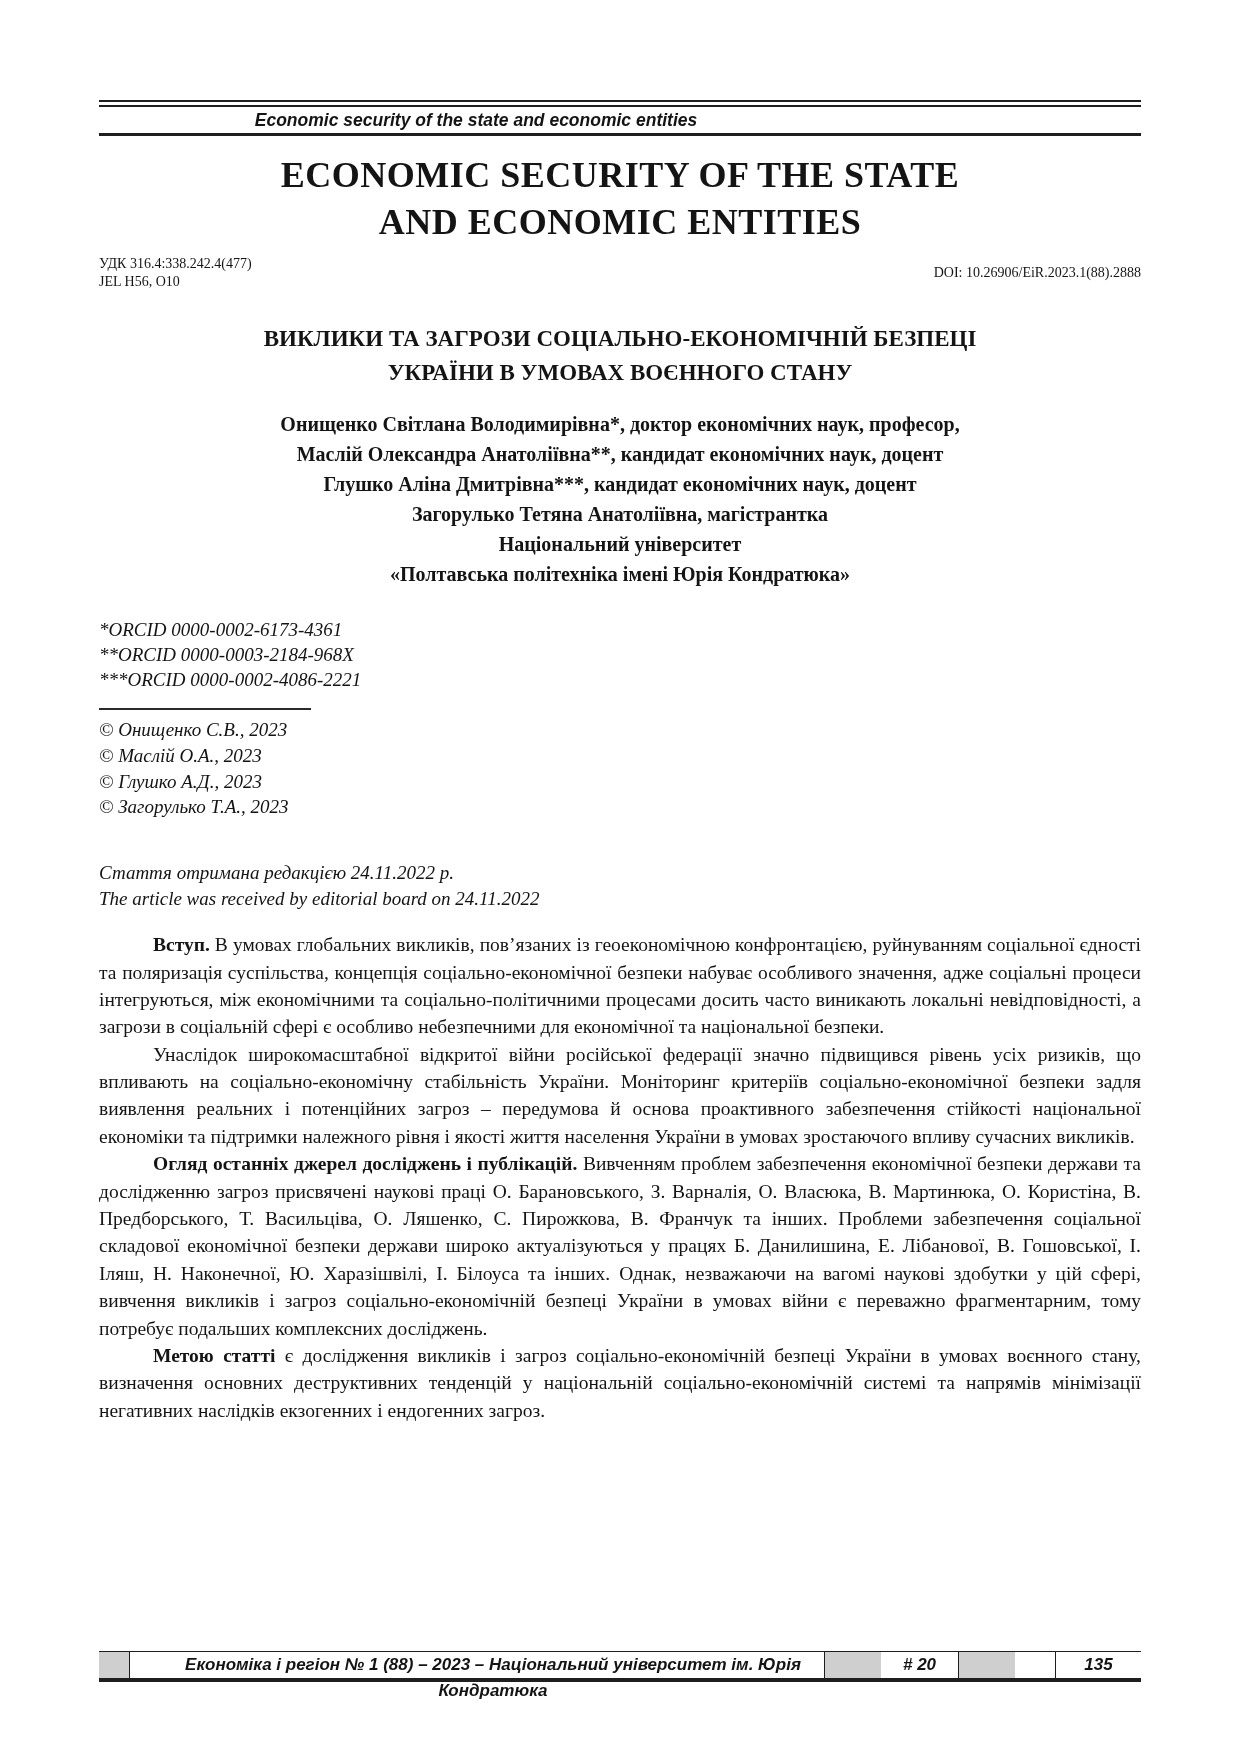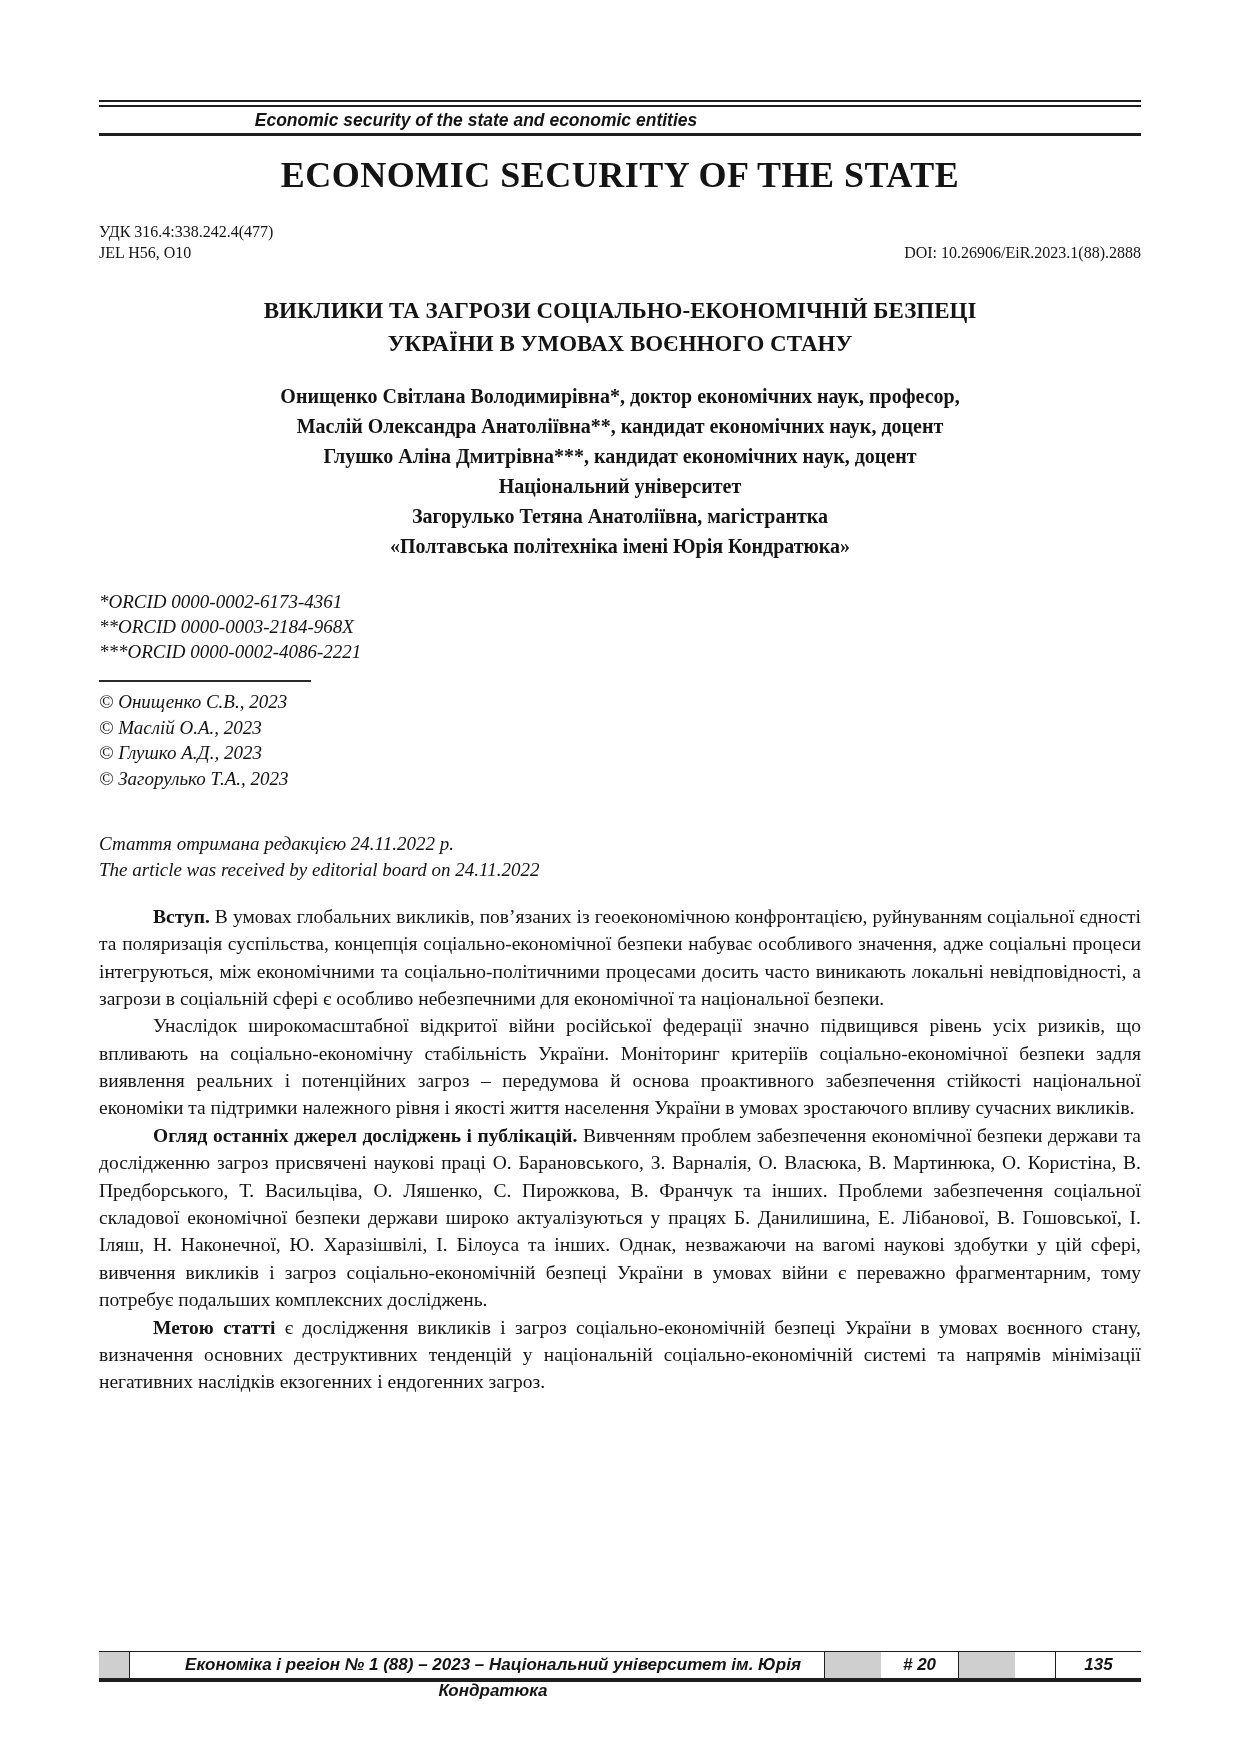--- a/index.html
+++ b/index.html
@@ -35,23 +35,23 @@
     margin: 16px 0 0 0;
     text-align: center;
     font-weight: bold;
     font-size: 36px;
     line-height: 1.3;
     letter-spacing: 0.5px;
   }
 
   
   .meta-row {
-    display: flex; justify-content: space-between; align-items: flex-end;
-    margin-top: 22px;
-    font-size: 16px; line-height: 1.35;
+    display: flex; justify-content: space-between; align-items: center;
+    margin-top: 9px;
+    font-size: 14px; line-height: 1.35;
   }
 
   
   .article-title {
     margin: 30px 0 0 0;
     text-align: center;
     font-weight: bold;
     font-size: 23px;
     line-height: 1.45;
   }
@@ -131,41 +131,42 @@
     <div class="rh-band">
       <div class="rh-textcell">
         <span>Economic security of the state and economic entities</span>
       </div>
       <div class="rh-graybox"></div>
     </div>
   </header>
 
   <h1 class="main-title">
     <span>ECONOMIC SECURITY OF THE STATE</span><br>
+    <span>AND ECONOMIC ENTITIES</span>
   </h1>
 
   <div class="meta-row">
     <div>
       <div>УДК 316.4:338.242.4(477)</div>
       <div>JEL H56, O10</div>
     </div>
     <div>DOI: 10.26906/EiR.2023.1(88).2888</div>
   </div>
 
   <h2 class="article-title">
     <span>ВИКЛИКИ ТА ЗАГРОЗИ СОЦІАЛЬНО-ЕКОНОМІЧНІЙ БЕЗПЕЦІ</span><br>
     <span>УКРАЇНИ В УМОВАХ ВОЄННОГО СТАНУ</span>
   </h2>
 
   <div class="authors">
     <div>Онищенко Світлана Володимирівна*, доктор економічних наук, професор,</div>
     <div>Маслій Олександра Анатоліївна**, кандидат економічних наук, доцент</div>
     <div>Глушко Аліна Дмитрівна***, кандидат економічних наук, доцент</div>
+    <div>Загорулько Тетяна Анатоліївна, магістрантка</div>
     <div>Національний університет</div>
-    <div>Загорулько Тетяна Анатоліївна, магістрантка</div>
     <div>«Полтавська політехніка імені Юрія Кондратюка»</div>
   </div>
 
   <div class="orcids">
     <div>*ORCID 0000-0002-6173-4361</div>
     <div>**ORCID 0000-0003-2184-968X</div>
     <div>***ORCID 0000-0002-4086-2221</div>
   </div>
 
   <div class="divider"></div>

